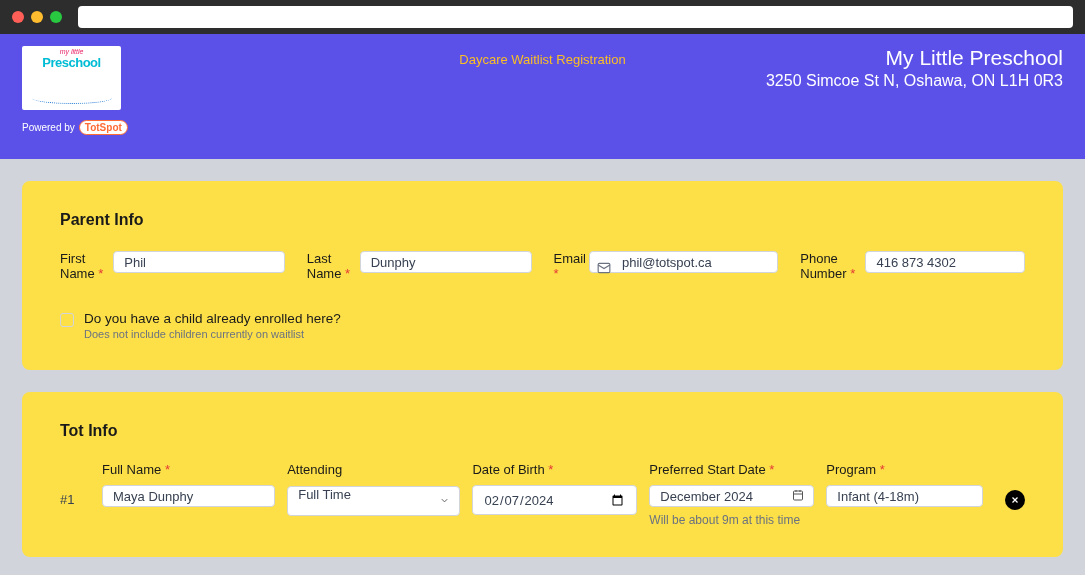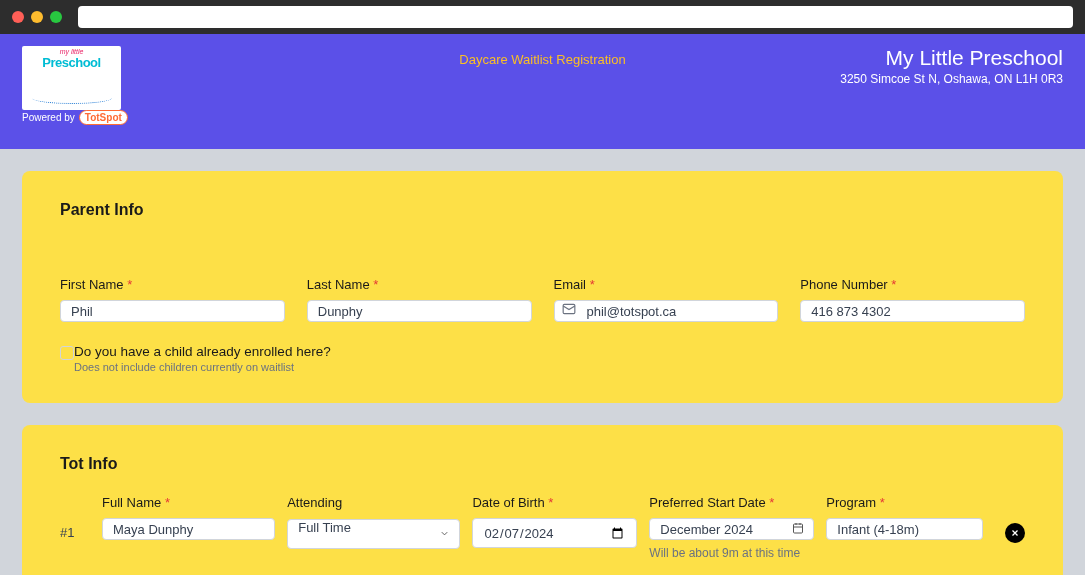--- a/index.html
+++ b/index.html
@@ -58,20 +58,21 @@
       bottom: 6px;
       width: 80px;
       height: 12px;
       border-bottom: 1px dotted #1976d2;
       border-radius: 0 0 50% 50%;
     }
     .powered-by {
       display: flex;
       align-items: center;
       gap: 4px;
+      margin-top: 10px;
       font-size: 10px;
       color: white;
     }
     .totspot-badge {
       background: white;
       color: #ff6b35;
       padding: 1px 5px;
       border-radius: 10px;
       border: 1px solid #ff6b35;
       font-weight: 700;
@@ -85,52 +86,52 @@
       color: #fbbf24;
       font-size: 13px;
       font-weight: 500;
     }
     .header-right {
       margin-left: auto;
       text-align: right;
       color: white;
     }
     .org-name { font-size: 21px; font-weight: 500; }
-    .org-address { font-size: 12px; margin-top: 2px; }
+    .org-address { font-size: 16px; margin-top: 2px; }
     .content-area { padding: 22px; }
     .card {
       background: #fde047;
       border-radius: 8px;
       padding: 30px 38px;
       margin-bottom: 22px;
     }
     .card-title { font-size: 16px; font-weight: 600; color: #1a1a1a; margin-bottom: 22px; }
     .form-row { display: flex; gap: 22px; margin-bottom: 22px; }
-    .form-group { flex: 1; display: flex; flex-direction: column; margin-top: 36px; }
+    .form-group { flex: 1; display: flex; flex-direction: row; }
     .form-label { font-size: 13px; color: #1a1a1a; margin-bottom: 8px; }
     .req { color: #e53935; }
     .form-input {
       height: 22px;
       border: 1px solid #d1d5db;
       border-radius: 4px;
       padding: 0 10px;
       font-size: 13px;
       color: #374151;
       width: 100%;
     }
     .input-with-icon { position: relative; }
     .input-with-icon .form-input { padding-left: 32px; }
     .input-icon {
       position: absolute;
       left: 8px;
       top: 50%;
       transform: translateY(-50%);
       color: #6b7280;
     }
-    .checkbox-row { display: flex; align-items: flex-start; gap: 0; margin-top: 8px; }
+    .checkbox-row { display: flex; align-items: flex-start; gap: 10px; margin-top: 8px; }
     .checkbox-box {
       width: 14px; height: 14px;
       border: 1px solid #d1d5db;
       border-radius: 3px;
       margin-top: 2px;
       flex-shrink: 0;
     }
     .checkbox-label { font-size: 13.5px; color: #1a1a1a; }
     .checkbox-hint { font-size: 11px; color: #6b7280; margin-top: 2px; }
     .tot-row { display: flex; gap: 22px; align-items: flex-start; }

